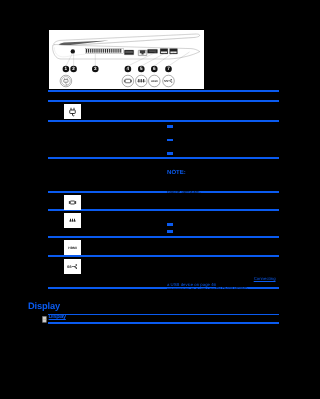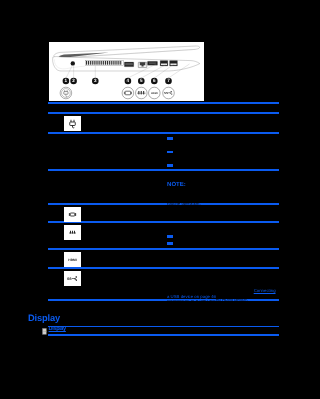--- a/index.html
+++ b/index.html
@@ -1,18 +1,18 @@
 <!DOCTYPE html>
 <html><head>
 <meta charset="utf-8">
 <title>Right side</title>
 <style>
   html,body{margin:0;padding:0;background:#000;width:300px;height:399px;overflow:hidden;}
   body{font-family:"Liberation Sans",sans-serif;-webkit-font-smoothing:antialiased;text-rendering:geometricPrecision;}
-  .page{position:relative;width:300px;height:373px;background:#000;overflow:hidden;margin-top:12px;}
+  .page{position:relative;width:300px;height:373px;background:#000;overflow:hidden;}
 
   
   .figure{position:absolute;left:48.7px;top:30px;width:155.5px;height:59.4px;background:#fff;}
   .figure svg{display:block;width:100%;height:100%;}
 
   
   .tbl{position:absolute;left:48px;top:90px;width:231.2px;}
   .rule{height:1.7px;background:#0a5bf0;width:100%;}
   .row{display:flex;align-items:flex-start;position:relative;}
   .c-icon{width:42px;flex:0 0 42px;display:flex;justify-content:flex-start;padding-left:15.8px;padding-top:2.0px;box-sizing:border-box;}

